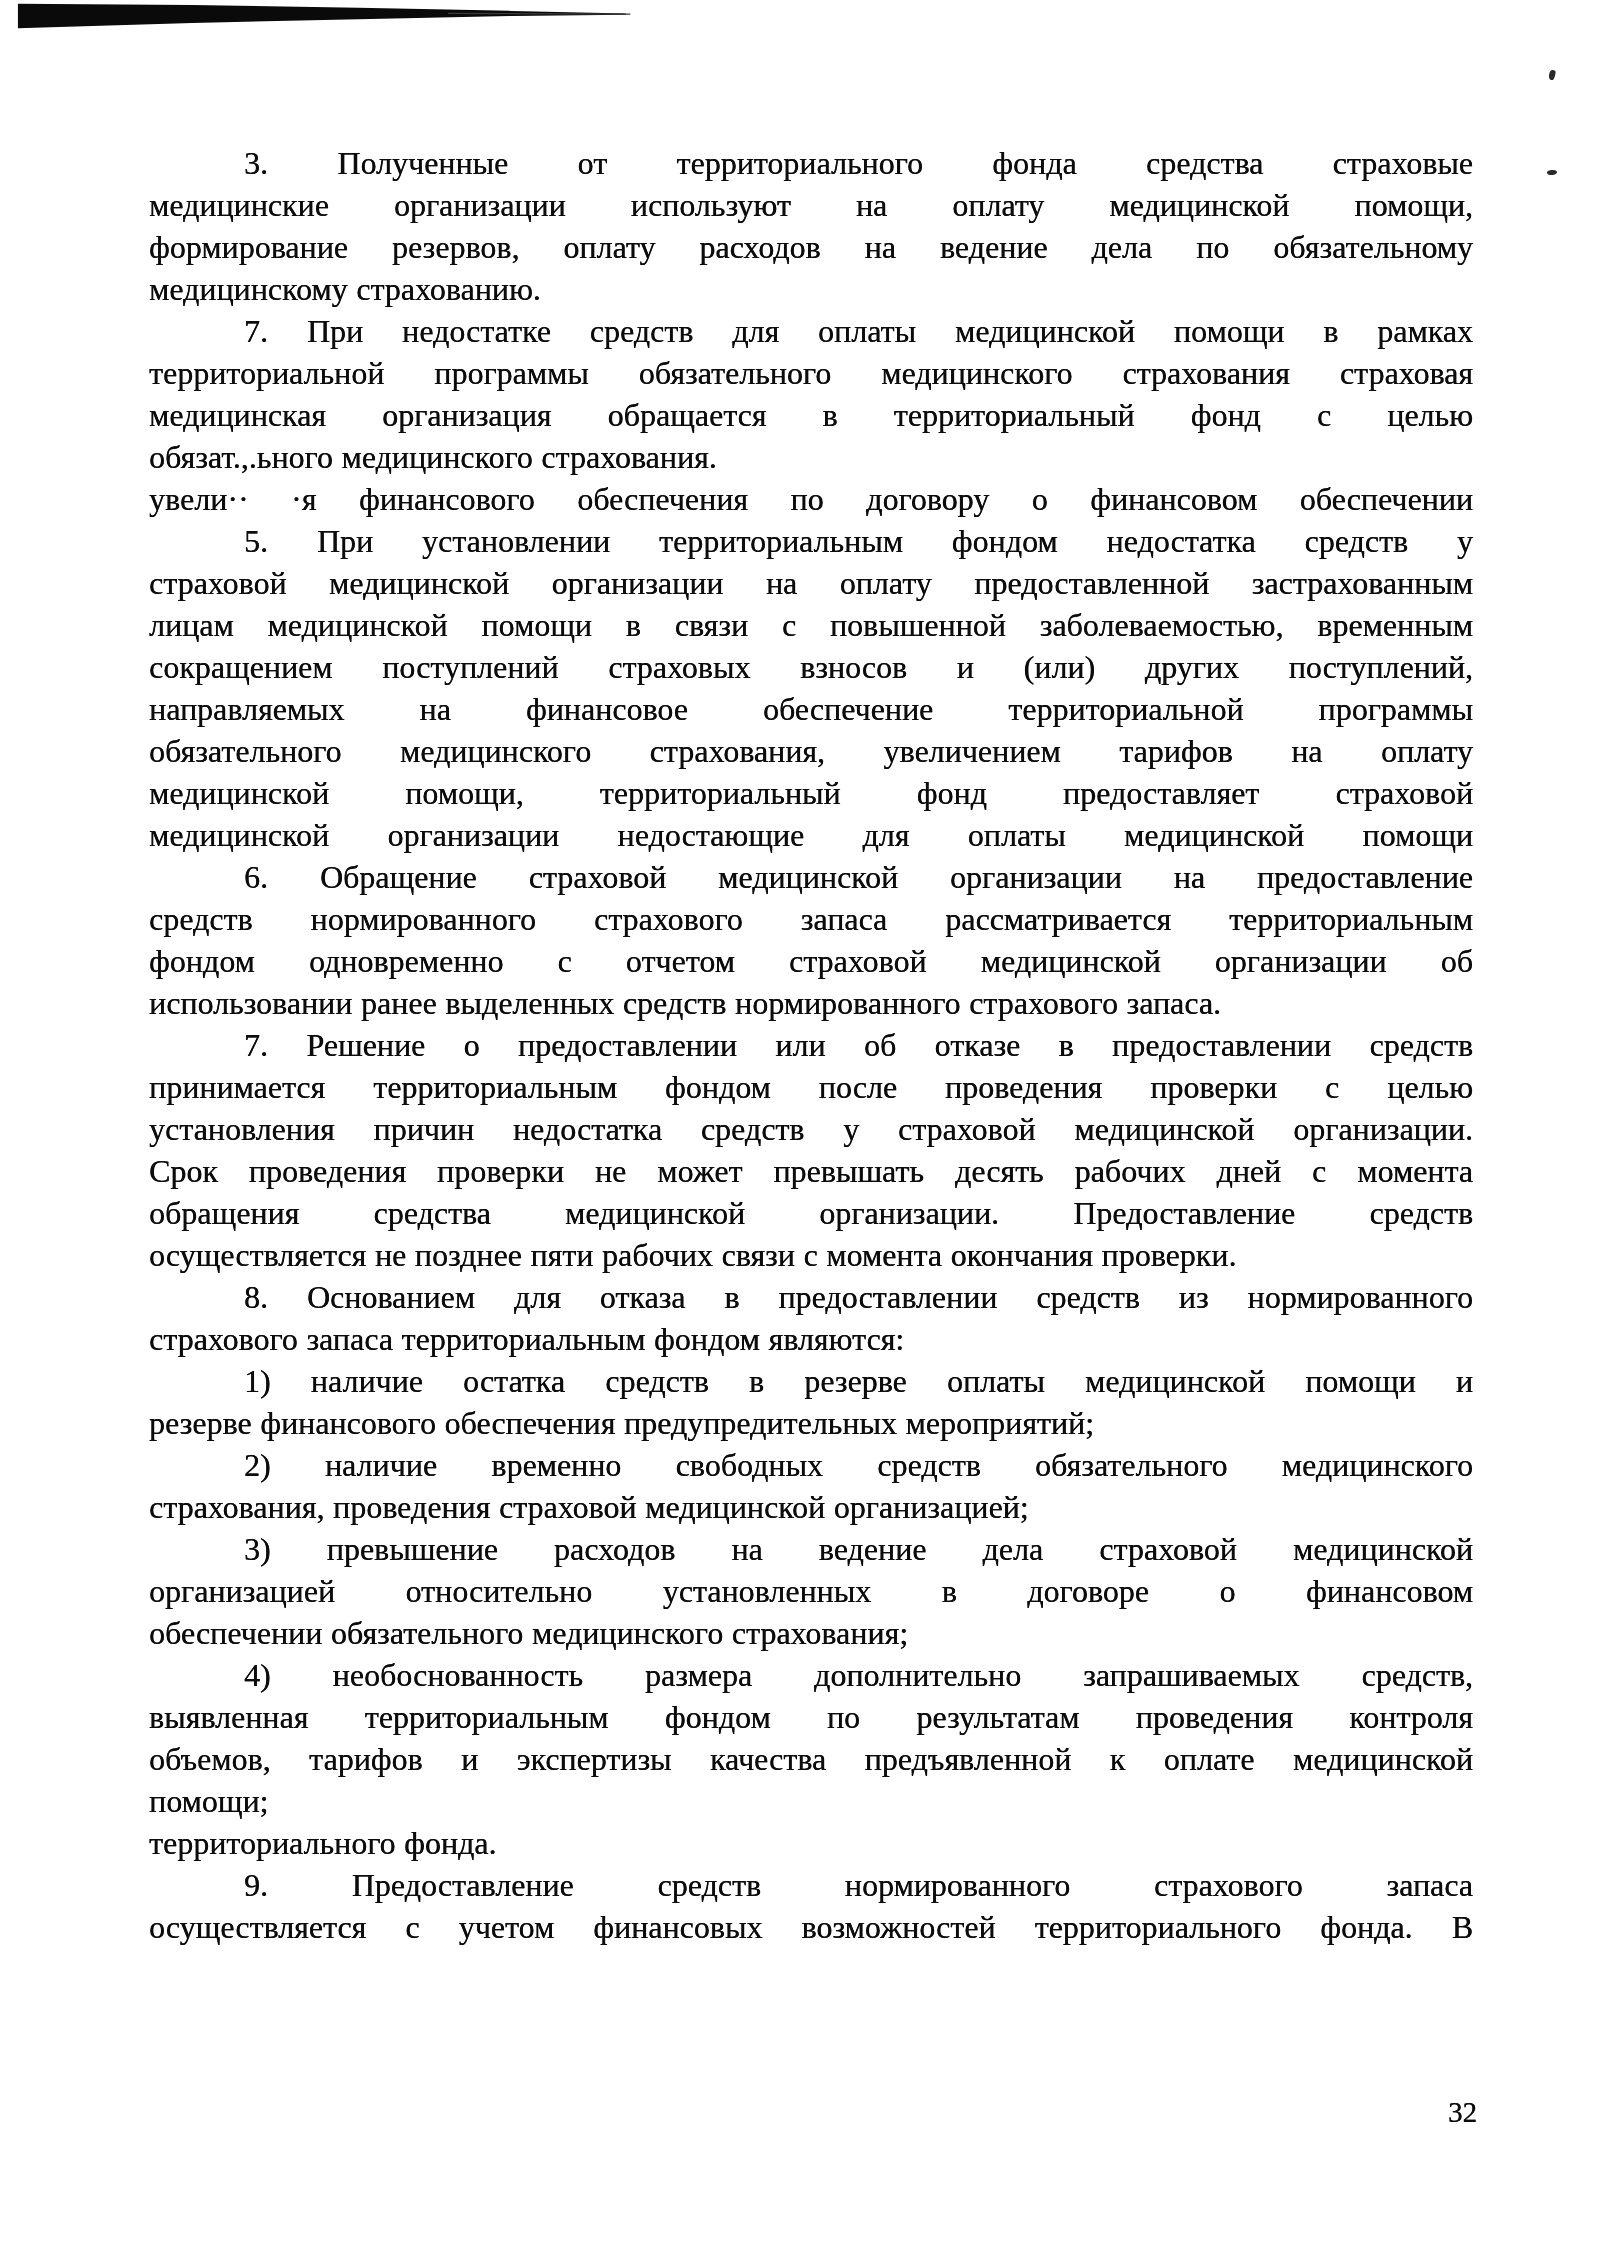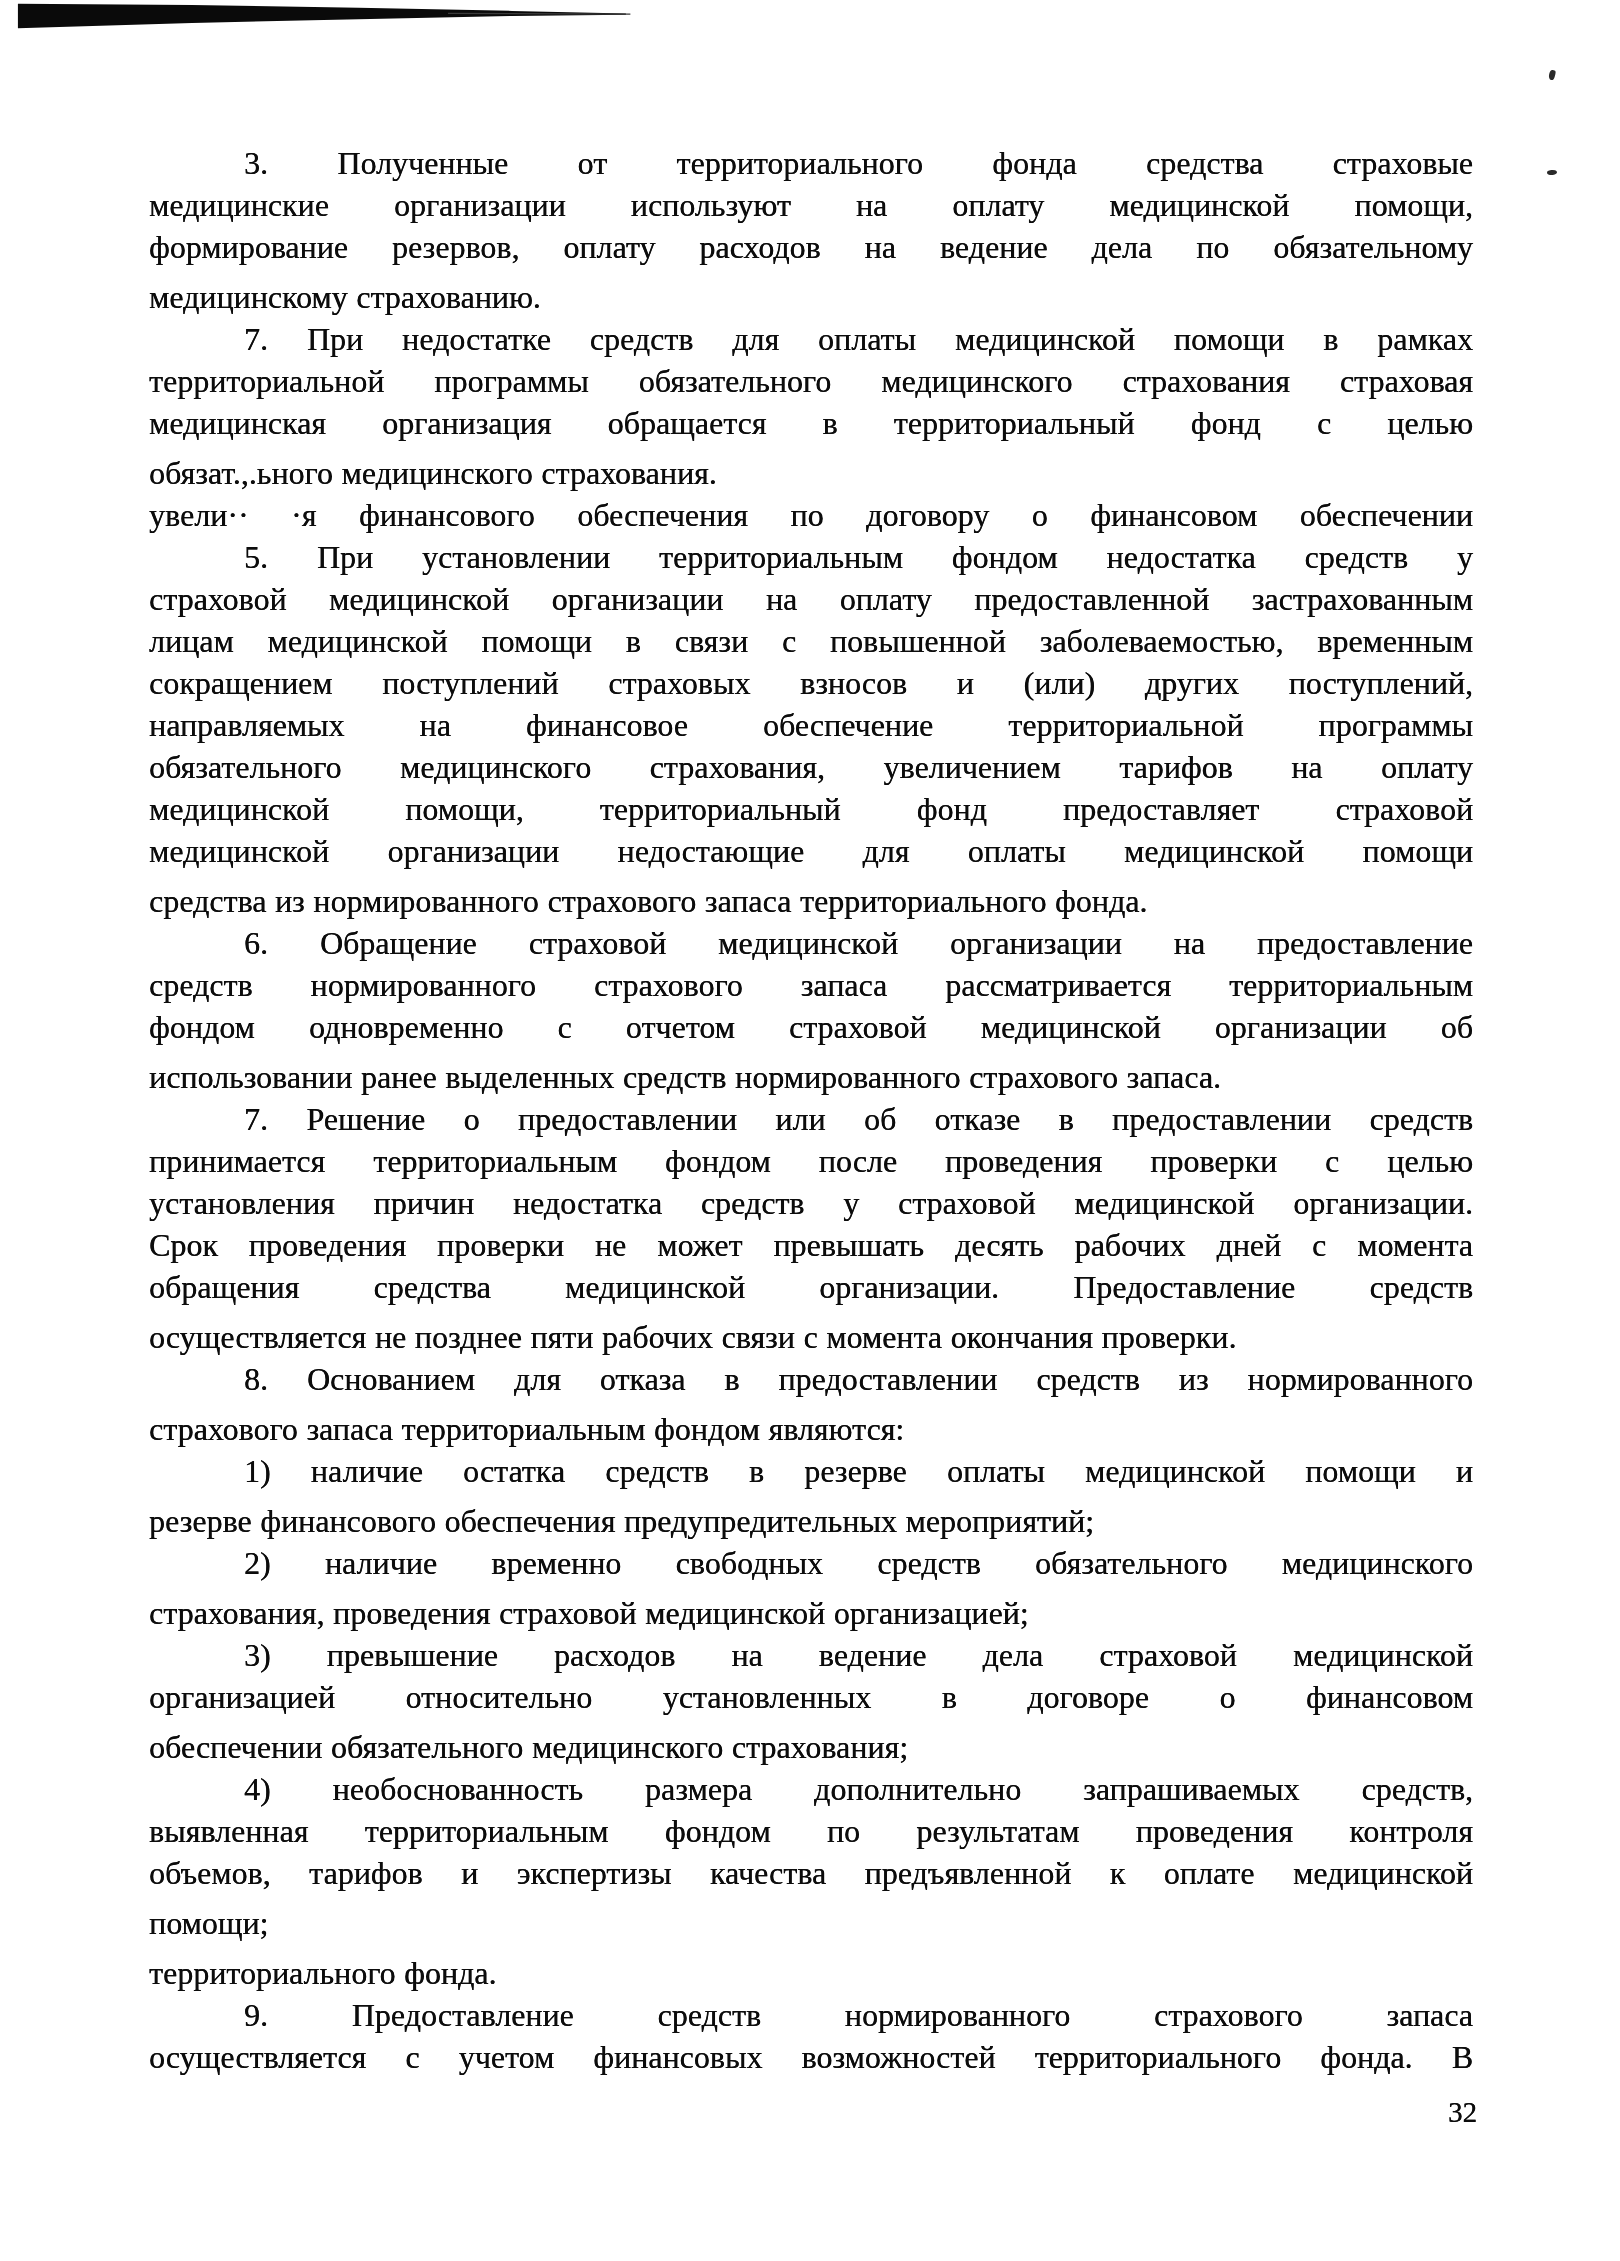--- a/index.html
+++ b/index.html
@@ -29,21 +29,21 @@
     font-size: 32px;
   }
   .line {
     height: 42px;
     line-height: 42px;
     text-align: justify;
     text-align-last: justify;
     word-spacing: 0.6px;
   }
   .line.first { text-indent: 95px; }
-  .line.last  { text-align-last: left; margin-top: 8px; }
+  .line.last  { text-align-last: left; }
   .page-number {
     position: absolute;
     left: 1448px;
     top: 2099px;
     font-size: 29px;
     line-height: 27px;
   }
   
   .scan-artifact-top {
     position: absolute;
@@ -95,21 +95,20 @@
       <div class="line last">обязат.,.ьного медицинского страхования.</div>
       <div class="line">увели·· ·я финансового обеспечения по договору о финансовом обеспечении</div>
       <div class="line first">5. При установлении территориальным фондом недостатка средств у</div>
       <div class="line">страховой медицинской организации на оплату предоставленной застрахованным</div>
       <div class="line">лицам медицинской помощи в связи с повышенной заболеваемостью, временным</div>
       <div class="line">сокращением поступлений страховых взносов и (или) других поступлений,</div>
       <div class="line">направляемых на финансовое обеспечение территориальной программы</div>
       <div class="line">обязательного медицинского страхования, увеличением тарифов на оплату</div>
       <div class="line">медицинской помощи, территориальный фонд предоставляет страховой</div>
       <div class="line">медицинской организации недостающие для оплаты медицинской помощи</div>
-      <div class="line last">средства из нормированного страхового запаса территориального фонда.</div>
       <div class="line first">6. Обращение страховой медицинской организации на предоставление</div>
       <div class="line">средств нормированного страхового запаса рассматривается территориальным</div>
       <div class="line">фондом одновременно с отчетом страховой медицинской организации об</div>
       <div class="line last">использовании ранее выделенных средств нормированного страхового запаса.</div>
       <div class="line first">7. Решение о предоставлении или об отказе в предоставлении средств</div>
       <div class="line">принимается территориальным фондом после проведения проверки с целью</div>
       <div class="line">установления причин недостатка средств у страховой медицинской организации.</div>
       <div class="line">Срок проведения проверки не может превышать десять рабочих дней с момента</div>
       <div class="line">обращения средства медицинской организации. Предоставление средств</div>
       <div class="line last">осуществляется не позднее пяти рабочих связи с момента окончания проверки.</div>

